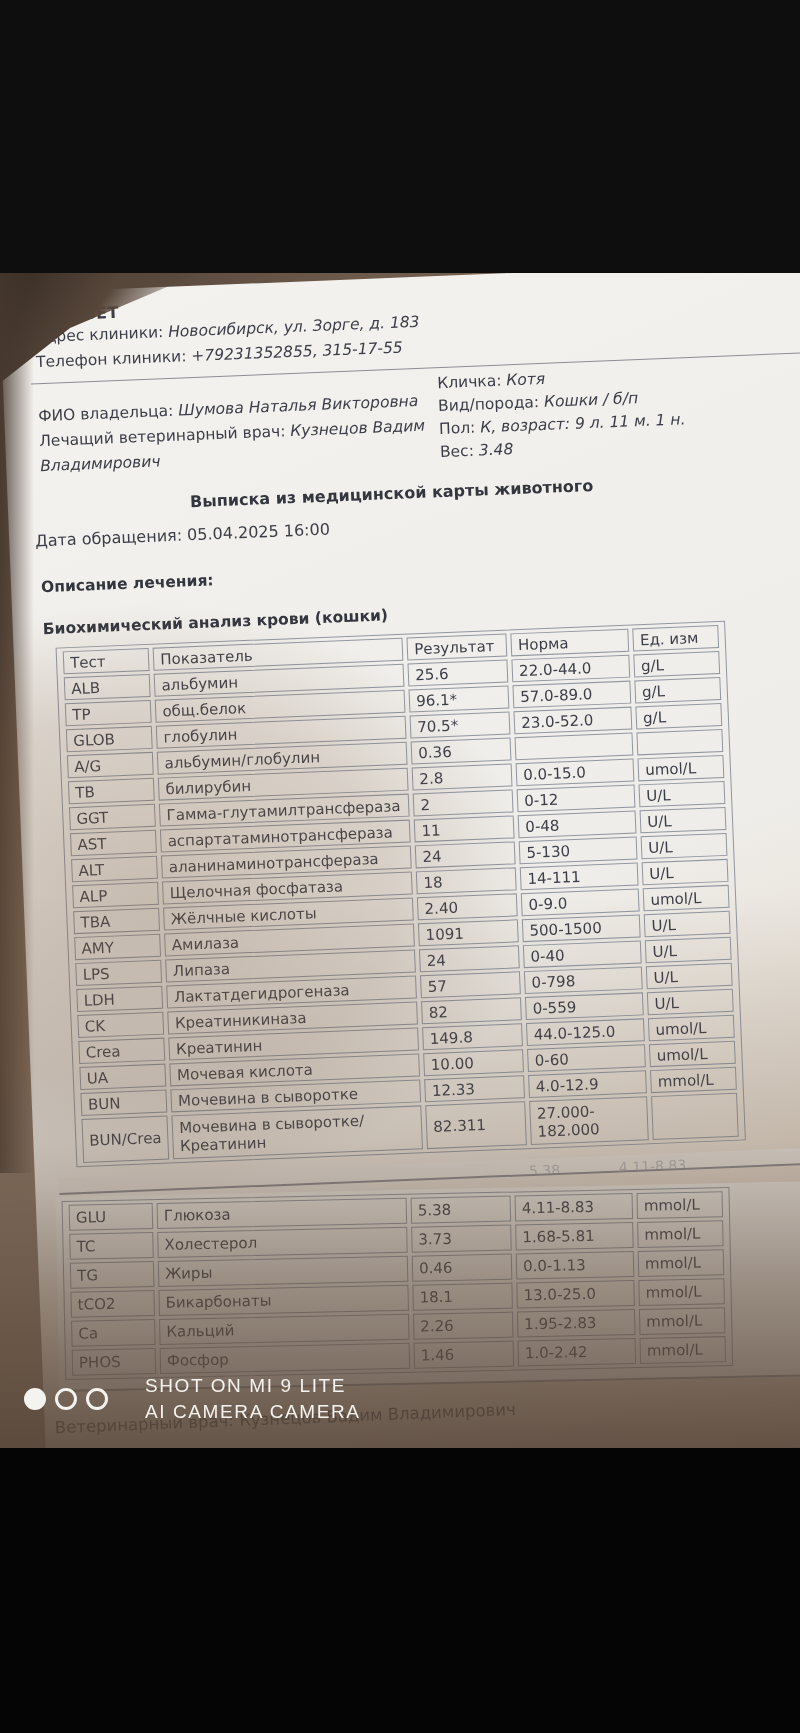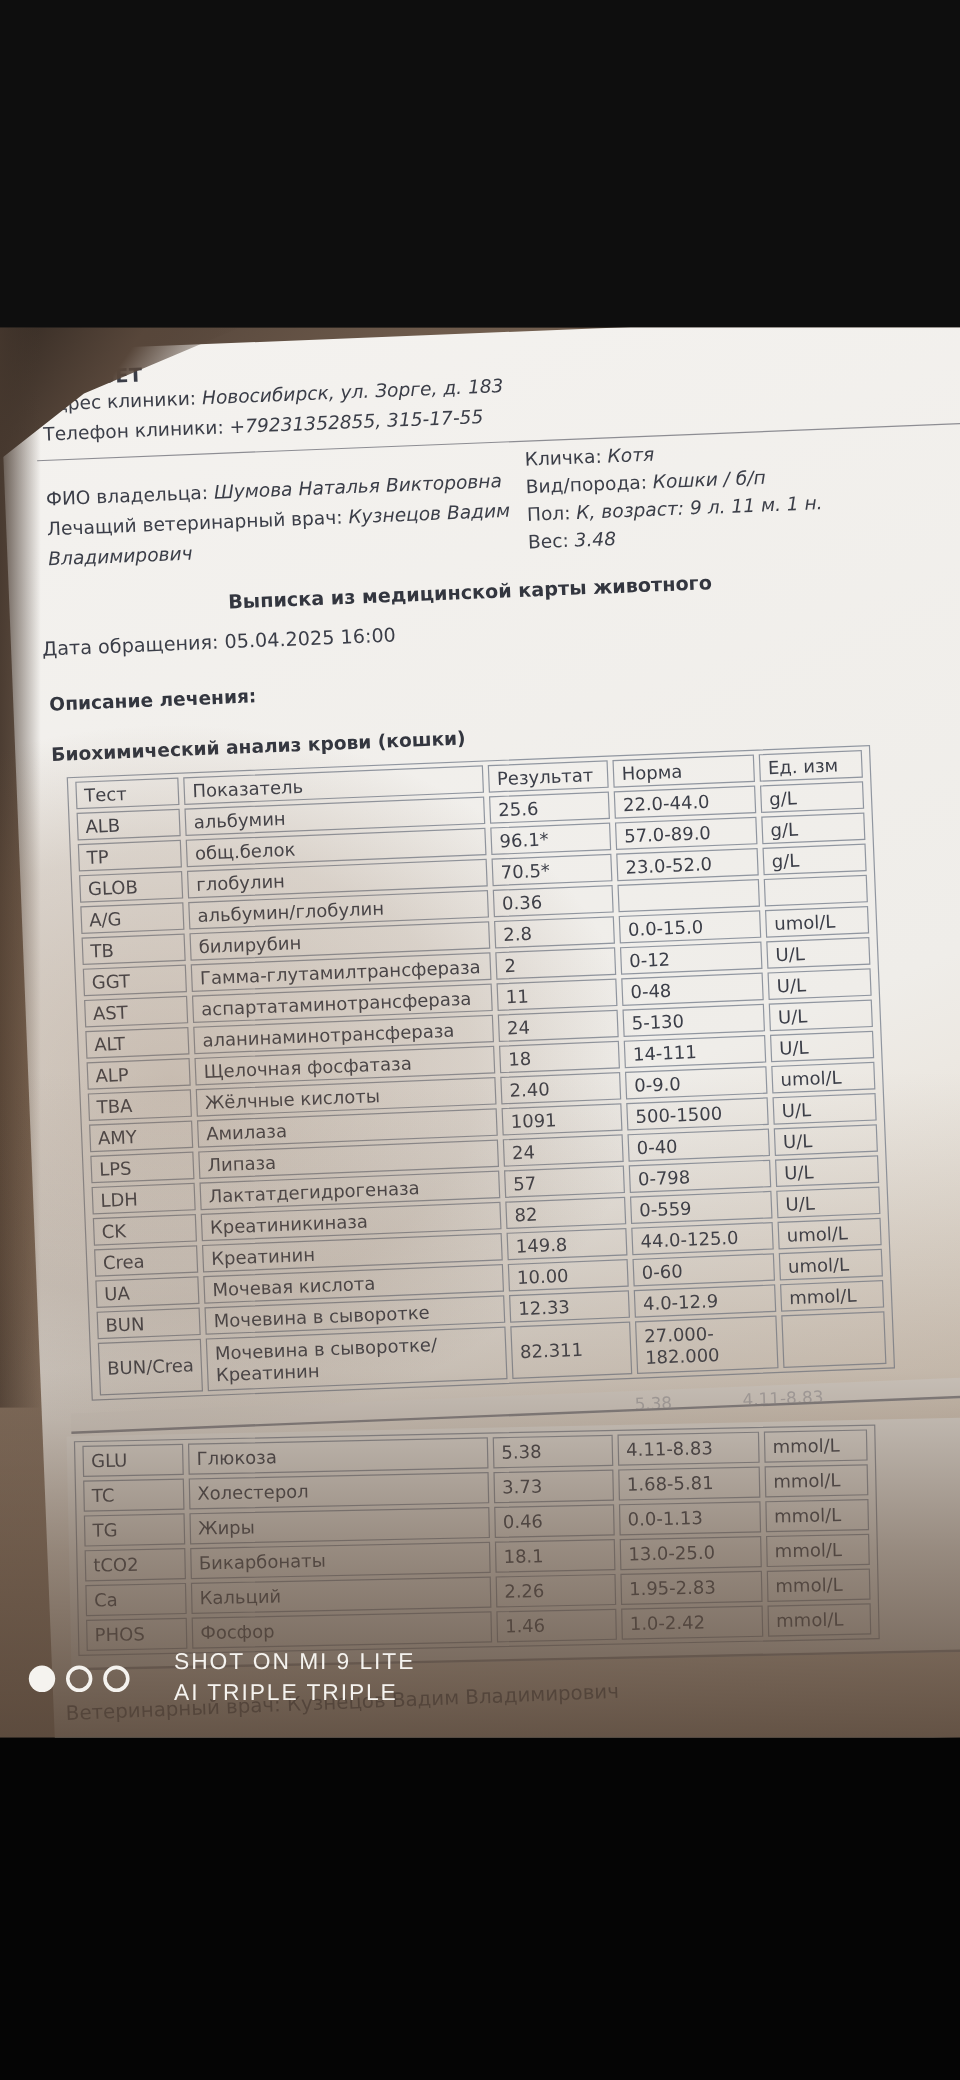--- a/index.html
+++ b/index.html
@@ -373,18 +373,18 @@
   <div class="ovl ovl-bottom"></div>
 
   <div class="watermark">
     <div class="dots" id="wm-dots">
         <span class="dot filled"></span>
         <span class="dot hollow"></span>
         <span class="dot hollow"></span>
       </div>
     <div class="wm-text">
       <div>SHOT ON MI 9 LITE</div>
-      <div>AI TRIPLE TRIPLE</div>
+      <div>AI CAMERA CAMERA</div>
     </div>
   </div>
 </div>
 
 <div class="bottom-band"></div>
 
 </body></html>

